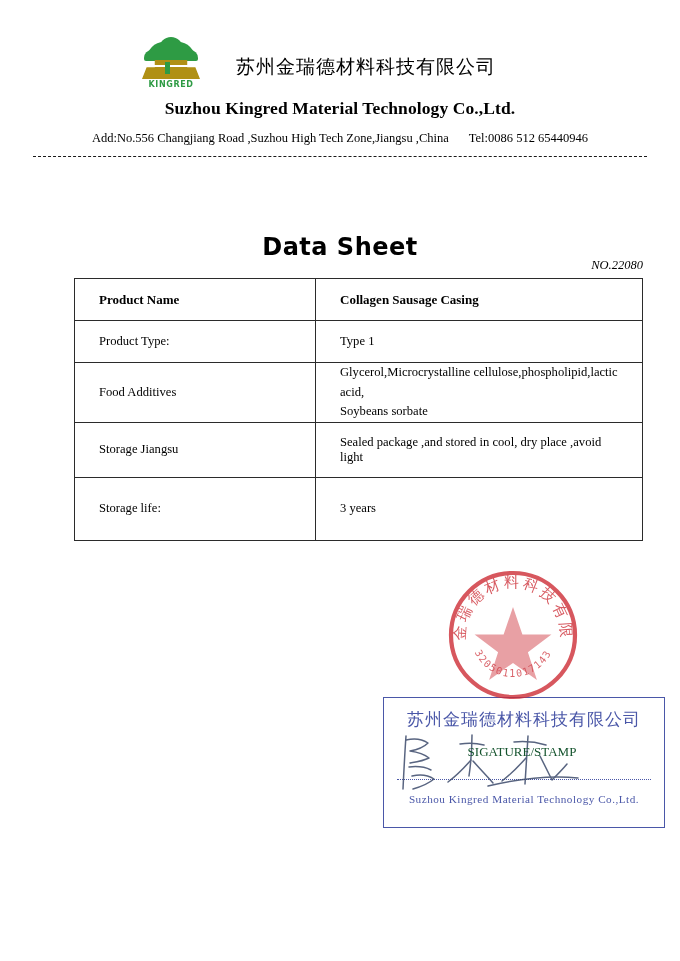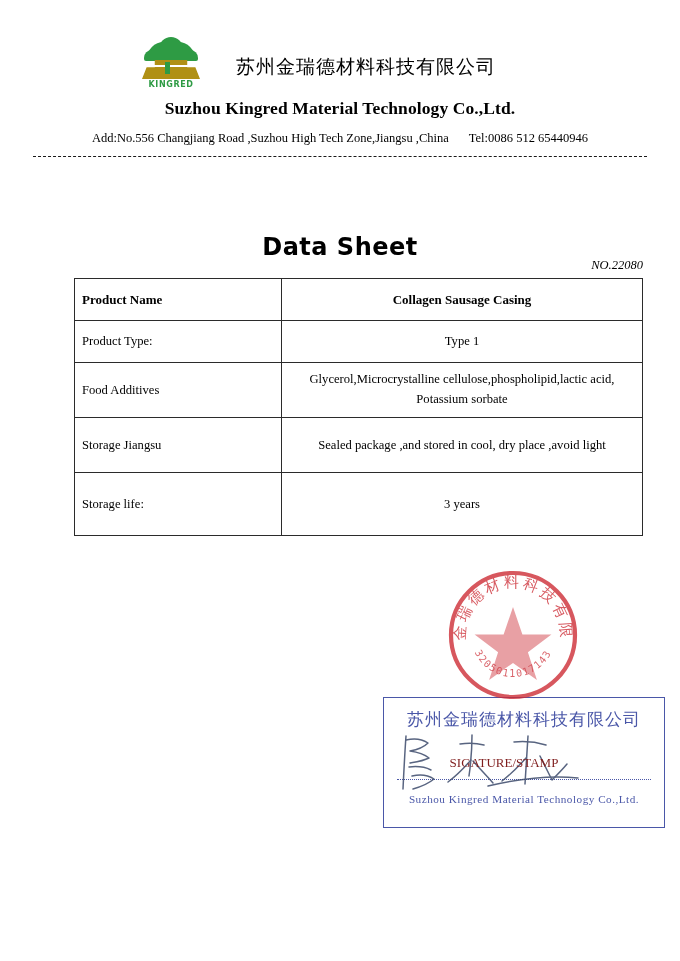--- a/index.html
+++ b/index.html
@@ -163,26 +163,26 @@
     left: 74px;
     width: 569px;
     border-collapse: collapse;
     table-layout: fixed;
     z-index: 2;
   }
   .sheet-table td {
     border: 1.1px solid #2b2b2b;
     font-family: "Liberation Serif", serif;
     font-size: 12.6px;
-    padding: 0 7px;
+    padding: 0 24px;
     vertical-align: middle;
     background: transparent;
   }
   .sheet-table .col-label { width: 192px; text-align: left; }
-  .sheet-table .col-value { text-align: center; }
+  .sheet-table .col-value { text-align: left; }
   .sheet-table tr.r-head td { font-weight: bold; font-size: 13px; }
   .row-h-std td { height: 41px; }
   .row-h-tall td { height: 54px; }
   .row-h-xtall td { height: 62px; }
   .val-multiline { line-height: 1.55; }
 
   
   .seal {
     position: absolute;
     left: 447px;
@@ -239,30 +239,29 @@
     position: absolute;
     left: 392px;
     top: 734px;
     width: 210px;
     height: 62px;
     z-index: 6;
     pointer-events: none;
   }
   .sig-label {
     position: absolute;
-    left: 363px;
+    left: 381px;
     top: 744px;
     width: 282px;
     text-align: center;
     font-family: "Liberation Serif", serif;
     font-size: 13px;
-    color: #7f1d1d;
+    color: #14532d;
     z-index: 7;
     white-space: nowrap;
-    margin-top: 11px;
   }
 </style>
 </head>
 <body>
 
 <div class="letterhead">
   <div class="lh-top">
     <div class="logo">
       <div class="logo-arch"></div>
       <div class="logo-body"></div>
@@ -293,21 +292,21 @@
       <td class="col-label">Product Name</td>
       <td class="col-value">Collagen Sausage Casing</td>
     </tr>
     <tr class="row-h-std">
       <td class="col-label">Product Type:</td>
       <td class="col-value">Type 1</td>
     </tr>
     <tr class="row-h-tall">
       <td class="col-label">Food Additives</td>
       <td class="col-value val-multiline" style="white-space:pre-line">Glycerol,Microcrystalline cellulose,phospholipid,lactic acid,
-Potassium sorbate</td>
+Soybeans sorbate</td>
     </tr>
     <tr class="row-h-tall">
       <td class="col-label">Storage Jiangsu</td>
       <td class="col-value">Sealed package ,and stored in cool, dry place ,avoid light</td>
     </tr>
     <tr class="row-h-xtall">
       <td class="col-label">Storage life:</td>
       <td class="col-value">3 years</td>
     </tr>
   </tbody>

